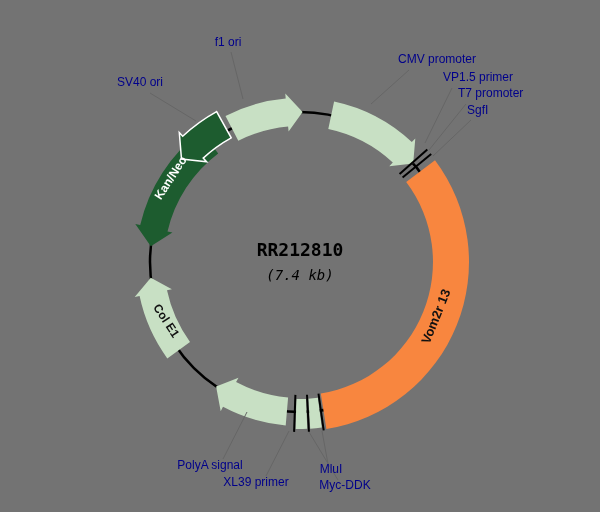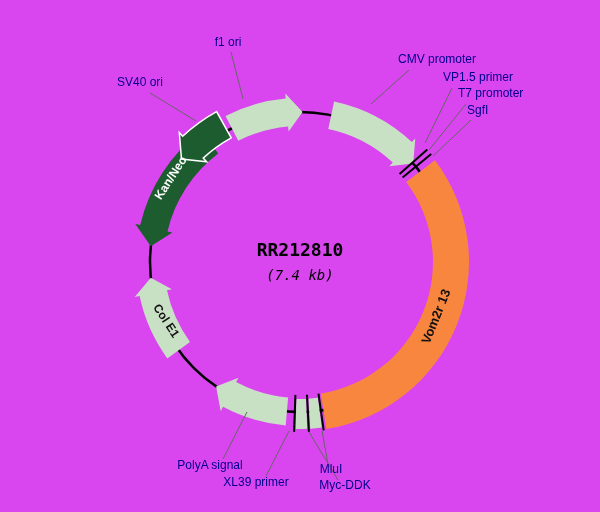--- a/index.html
+++ b/index.html
@@ -1,16 +1,16 @@
 <!DOCTYPE html>
 <html><head>
 <meta charset="utf-8">
 <style>
   html,body{margin:0;padding:0;background:#ffffff;}
-  .stage{position:relative;width:600px;height:512px;background:#d946ef;overflow:hidden;
+  .stage{position:relative;width:600px;height:512px;background:#737373;overflow:hidden;
          font-family:"Liberation Sans",sans-serif;}
   svg{display:block;}
   .lbl{font-family:"Liberation Sans",sans-serif;font-size:12px;fill:#00008b;}
   .leader{stroke:#666666;stroke-width:1;fill:none;}
   .tick{stroke:#000000;stroke-width:2;fill:none;}
   .backbone{fill:none;stroke:#000000;stroke-width:2.5;}
   .band-text{font-family:"Liberation Sans",sans-serif;font-weight:bold;}
   .band-text-light{fill:#ffffff;font-size:12px;}
   .band-text-dark{fill:#111111;font-size:12px;}
   .orf-text{fill:#111111;font-size:13px;}

